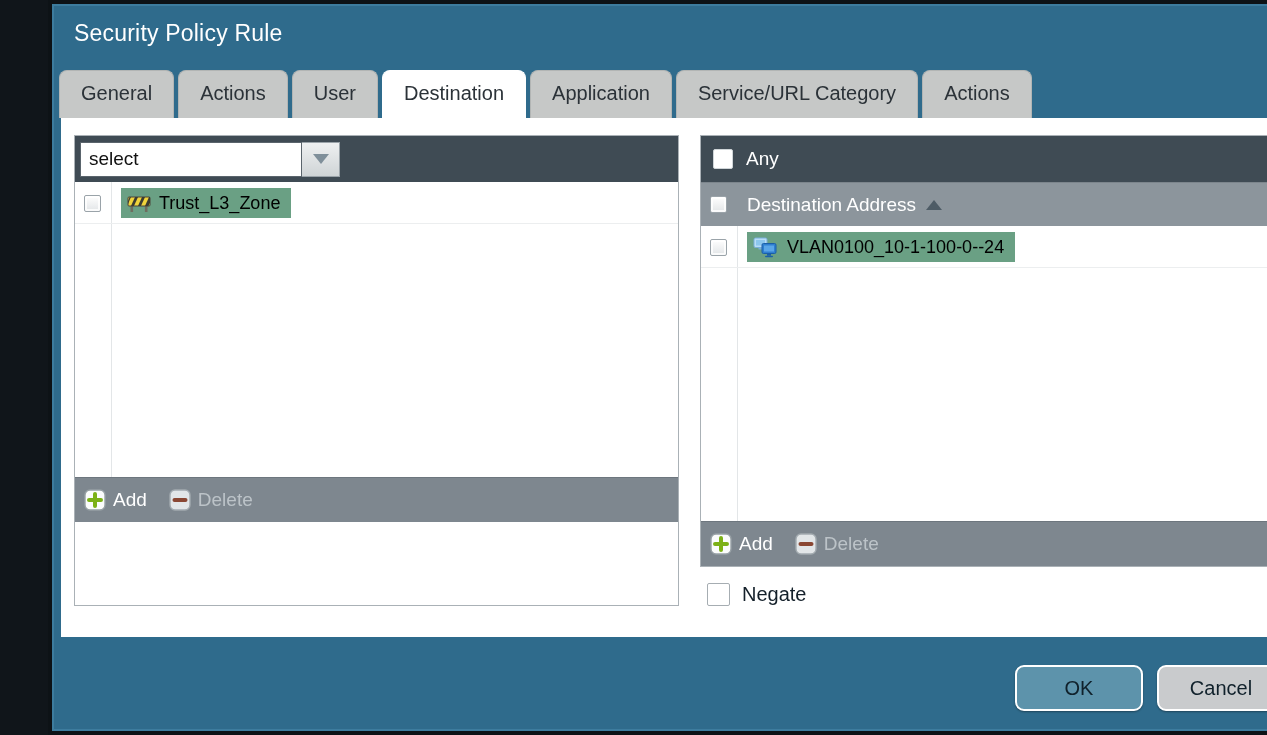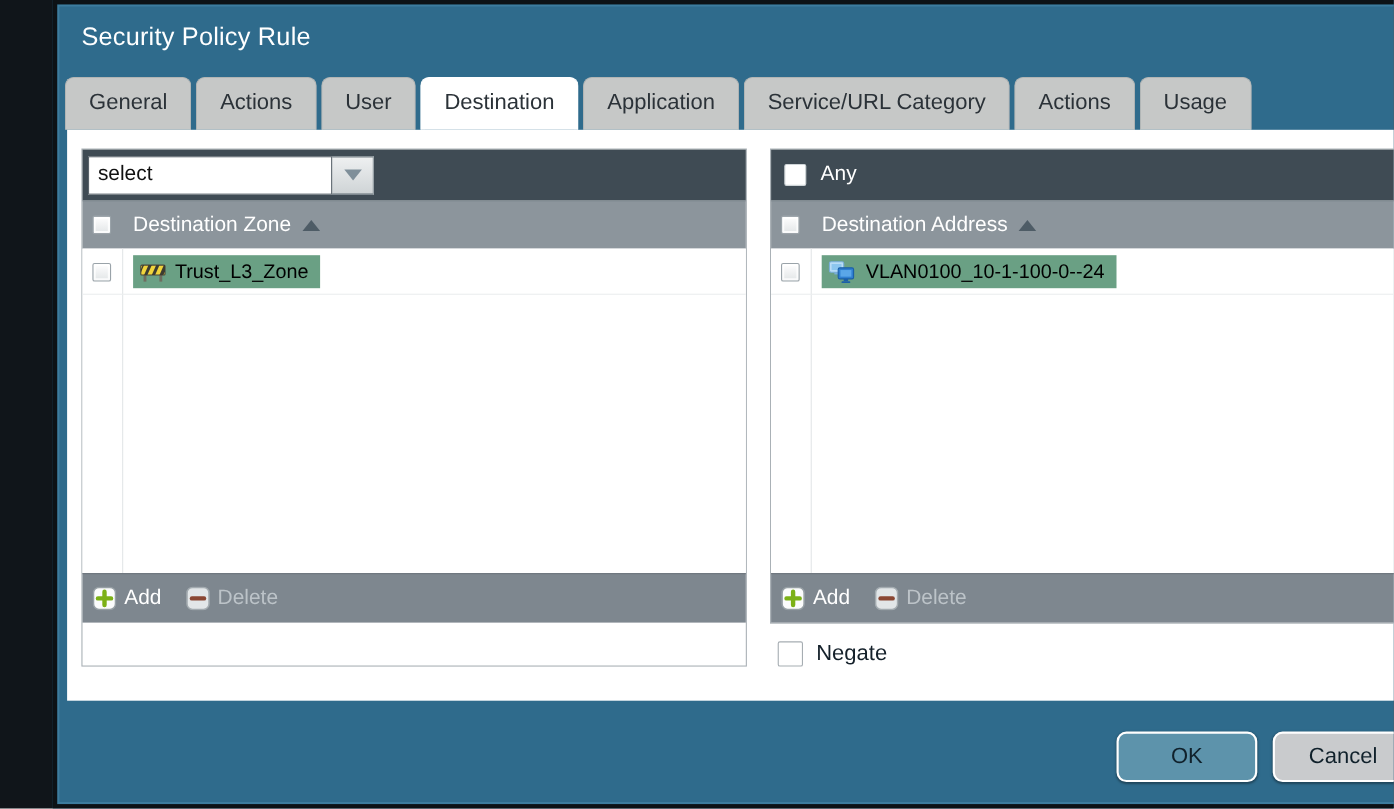--- a/index.html
+++ b/index.html
@@ -216,39 +216,33 @@
   </div>
 
   <div class="tabs-row">
     <div class="tab">General</div>
     <div class="tab">Actions</div>
     <div class="tab">User</div>
     <div class="tab active">Destination</div>
     <div class="tab">Application</div>
     <div class="tab">Service/URL Category</div>
     <div class="tab">Actions</div>
-    <div class="tab">Usage</div>
   </div>
 
   <div class="content">
     <div class="panels">
 
       <div class="panel">
         <div class="panel-toolbar">
           <div class="combo">
             <input type="text" value="select" style="">
             <div class="combo-btn">
               <span class="tri-down"></span>
             </div>
           </div>
-        </div>
-        <div class="panel-header">
-          <span class="cb cb-17"></span>
-          <span class="col-label">Destination Zone</span>
-          <span class="tri-up"></span>
         </div>
         <div class="panel-list">
           <div class="list-row">
             <span class="cb cb-17"></span>
             <span class="chip">
               <svg width="24" height="19" viewBox="0 0 24 19">
                 <rect x="3.5" y="5" width="2.6" height="13" fill="#6e6d5f"></rect>
                 <rect x="17.9" y="5" width="2.6" height="13" fill="#6e6d5f"></rect>
                 <rect x="1" y="3" width="22" height="9" rx="1" fill="#f0d43c" stroke="#4a463a" stroke-width="1"></rect>
                 <path d="M4 12 L8 3 L11 3 L7 12 Z" fill="#3c3c32"></path>

